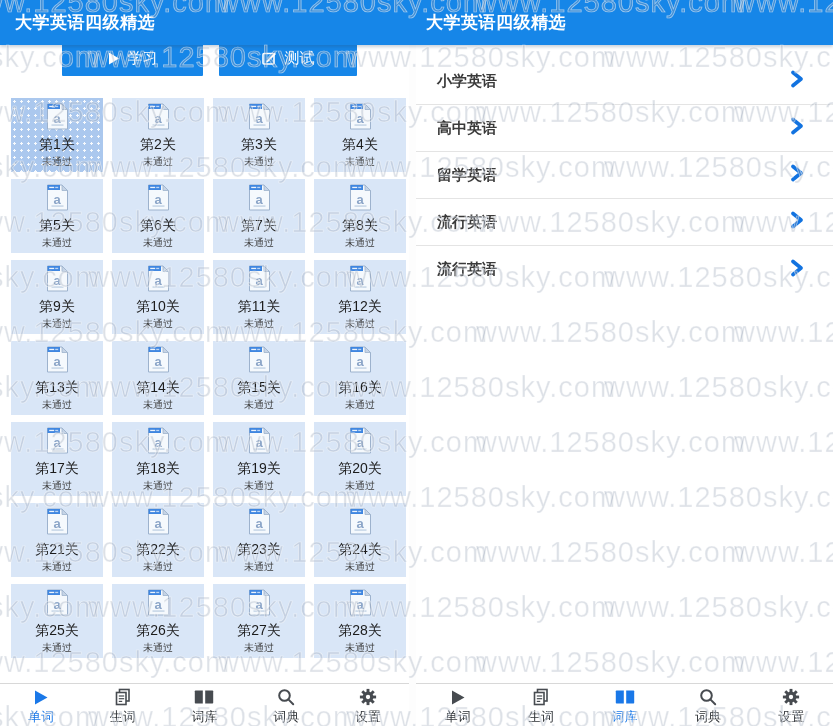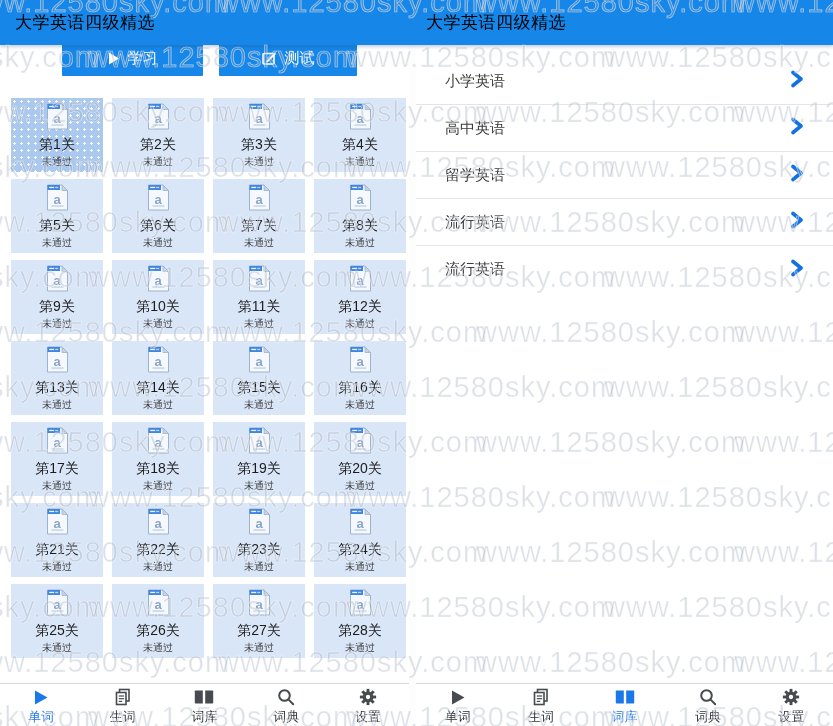--- a/index.html
+++ b/index.html
@@ -2,22 +2,22 @@
 <html><head>
 <meta charset="utf-8">
 <style>
   html,body{margin:0;padding:0;background:#ffffff;}
   *{box-sizing:border-box;font-family:"Liberation Sans","DejaVu Sans",sans-serif;}
   .canvas{position:relative;width:833px;height:726px;background:#fff;overflow:hidden;}
 
   
   .app-header{position:absolute;left:0;top:0;width:833px;height:45px;
     background:var(--header_bg,#1686e8);box-shadow:0 2px 3px rgba(40,70,110,.25);z-index:2;}
-  .app-title{position:absolute;top:0;height:45px;line-height:45px;color:#000000;
-    font-size:17px;font-weight:400;letter-spacing:.5px;}
+  .app-title{position:absolute;top:0;height:45px;line-height:45px;color:#ffffff;
+    font-size:17px;font-weight:700;letter-spacing:.5px;}
   .app-title.left{left:15px;}
   .app-title.right{left:426px;}
 
   
   .panel{position:absolute;top:0;height:726px;background:transparent;}
   .panel.left{left:0;width:409px;}
   .panel.right{left:416px;width:417px;}
   .gap-strip{position:absolute;left:409px;top:45px;width:7px;height:681px;background:#fdfdfd;z-index:1;}
 
   
@@ -38,21 +38,21 @@
     background-image:radial-gradient(rgba(255,255,255,.9) 1px,transparent 1.4px);
     background-size:7px 7px;}
   .level-name{font-size:14px;color:#1c1c1c;margin-top:2px;line-height:17px;}
   .level-status{font-size:10px;color:#3d3d3d;line-height:17px;}
 
   
   .category-list{position:absolute;top:58px;left:0;right:0;z-index:1;}
   .category-row{position:relative;height:47px;border-bottom:1px solid var(--divider,#e4e4e4);
     display:flex;align-items:center;cursor:pointer;background:transparent;}
   .category-row:last-child{border-bottom:none;}
-  .category-label{margin-left:29px;font-size:15px;color:#3a3a3a;font-weight:400;}
+  .category-label{margin-left:21px;font-size:15px;color:#3a3a3a;font-weight:700;}
   .chevron{position:absolute;right:29px;top:50%;transform:translateY(-50%);}
 
   
   .tabbar{position:absolute;bottom:0;left:0;right:0;height:43px;background:#fff;
     border-top:1px solid #d8d8d8;display:flex;z-index:3;}
   .tab{flex:1;display:flex;flex-direction:column;align-items:center;justify-content:flex-start;
     padding-top:4px;cursor:pointer;background:none;border:none;}
   .tab .t-icon{height:19px;display:flex;align-items:center;justify-content:center;}
   .tab .t-label{font-size:13px;margin-top:2px;color:#2e3236;}
   .tab .t-icon svg .ink{fill:var(--tab_inactive,#474b50);}

